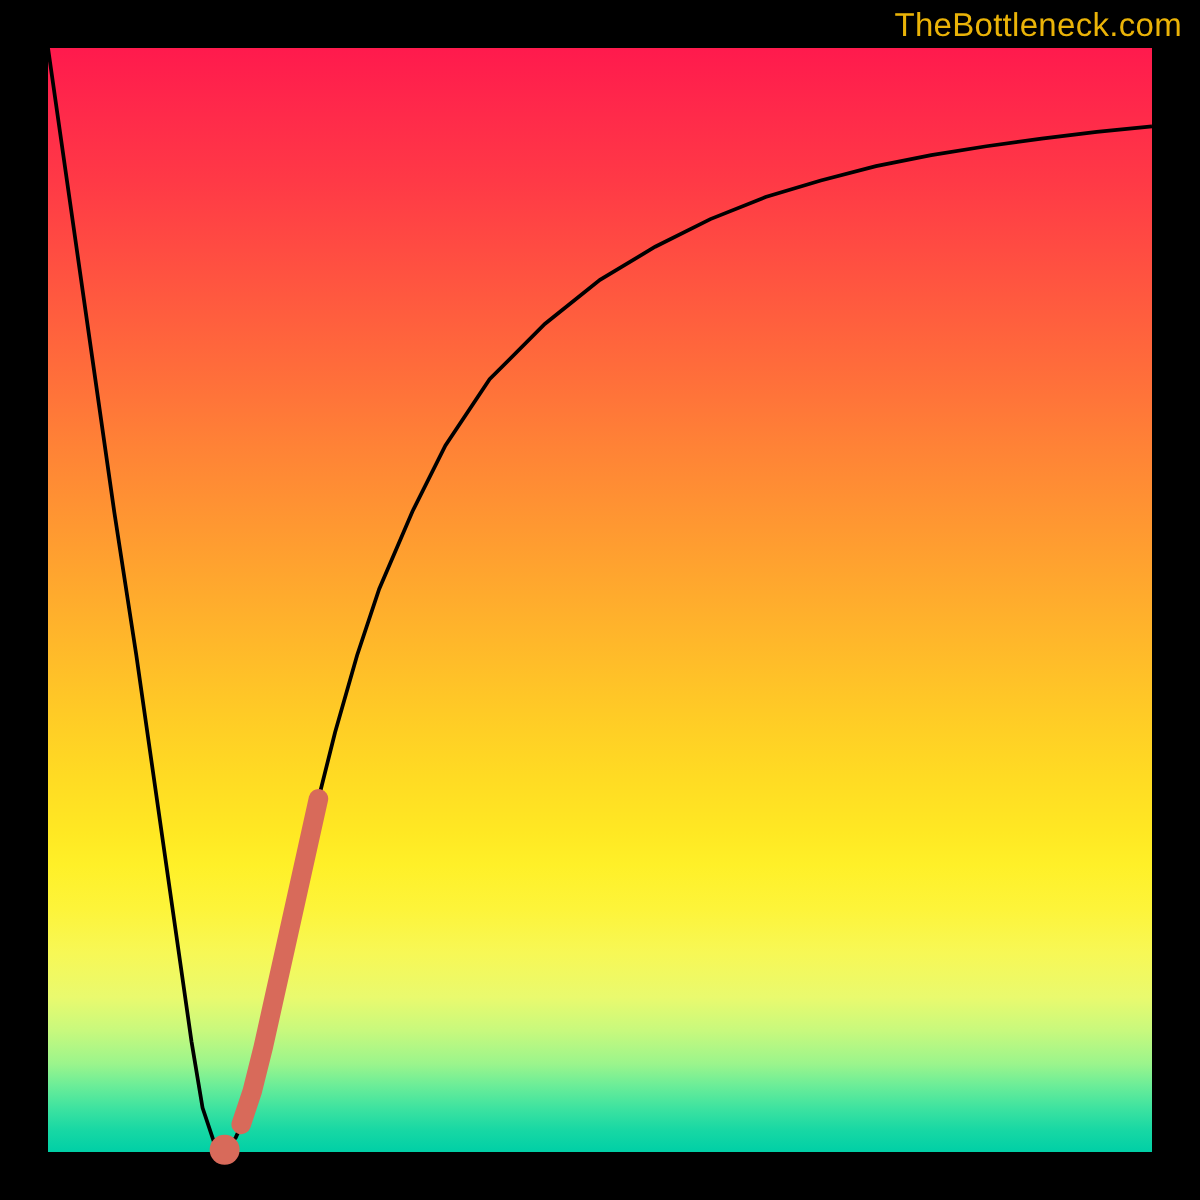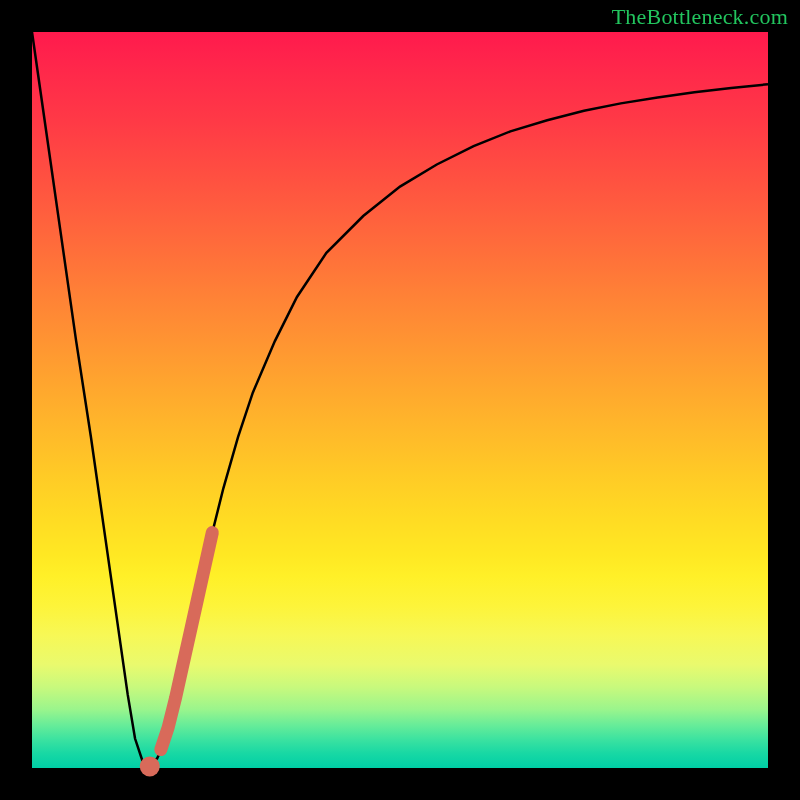--- a/index.html
+++ b/index.html
@@ -51,25 +51,24 @@
       #6bed98 94%,
       #3ee3a0 96%,
       #18d8a4 98%,
       #00cfa6 100%
     );
   }
   .watermark {
     position: absolute;
     top: 4px;
     right: 12px;
-    color: #22c55e;
+    color: #eab308;
     font-size: 22px;
     letter-spacing: 0.2px;
     user-select: none;
-    font-family: Liberation Serif, serif;
   }
   svg.curve {
     position: absolute;
     top: 0;
     left: 0;
     width: 736px;
     height: 736px;
     overflow: visible;
   }
 </style>

